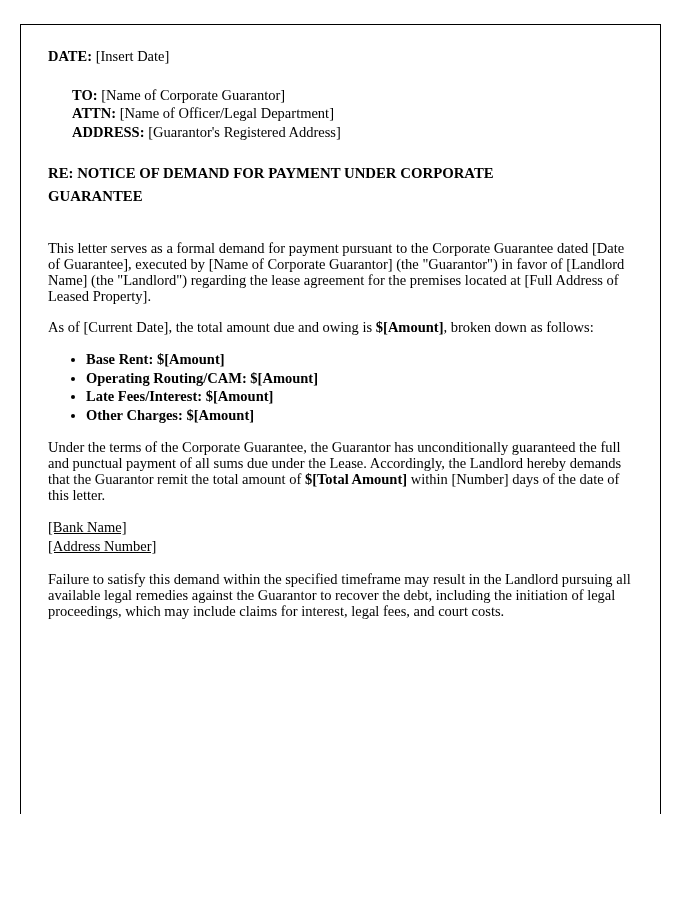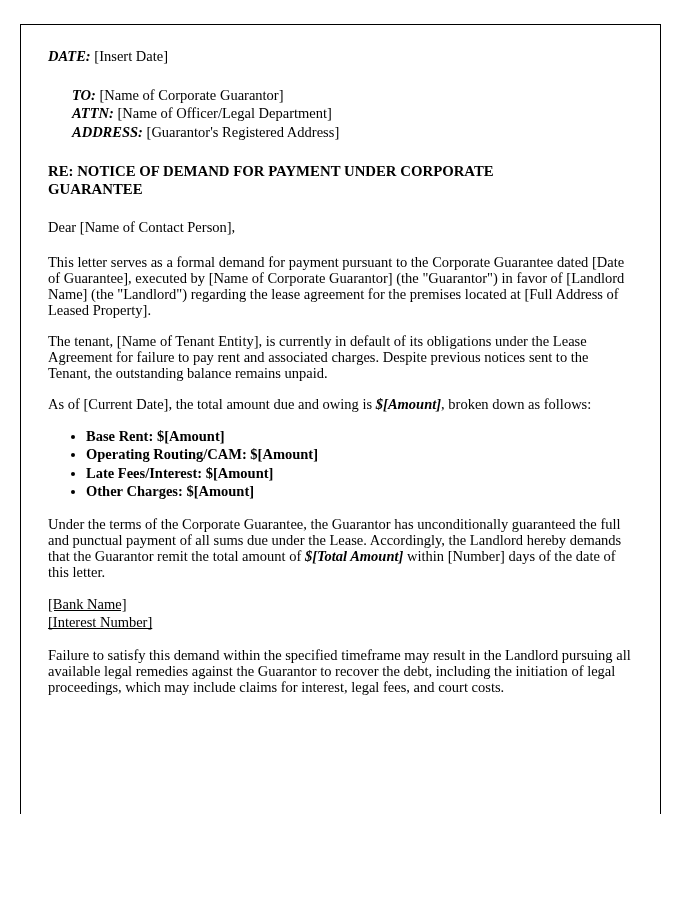--- a/index.html
+++ b/index.html
@@ -36,38 +36,37 @@
     top: 47px;
     width: 585px;
     box-sizing: border-box;
   }
   .line {
     font-size: 14.5px;
     line-height: 18.5px;
   }
   .bold {
     font-weight: bold;
-    font-style: italic;
   }
   .hdr-row {
     font-size: 14.5px;
     line-height: 18.5px;
   }
   .date-block {
     margin-bottom: 20px;
   }
   .addr-block {
     margin-bottom: 21px;
     margin-left: 24px;
   }
   .re-block {
     font-weight: bold;
     font-size: 14.8px;
-    line-height: 18px;
-    margin-bottom: 20px;
+    line-height: 23px;
+    margin-bottom: 32px;
     max-width: 520px;
   }
   .salutation {
     margin-bottom: 17px;
   }
   p.para {
     margin: 0 0 15px 0;
     font-size: 14.5px;
     line-height: 16px;
     text-align: left;
@@ -116,39 +115,37 @@
         <span>[Name of Officer/Legal Department]</span>
       </div>
       <div class="hdr-row">
         <span class="bold">ADDRESS:</span>
         <span>[Guarantor's Registered Address]</span>
       </div>
     </div>
 
     <div class="re-block">RE: NOTICE OF DEMAND FOR PAYMENT UNDER CORPORATE GUARANTEE</div>
 
-    <div class="salutation line">Dear [Name of Contact Person],</div>
 
     <p class="para">This letter serves as a formal demand for payment pursuant to the Corporate Guarantee dated [Date of Guarantee], executed by [Name of Corporate Guarantor] (the "Guarantor") in favor of [Landlord Name] (the "Landlord") regarding the lease agreement for the premises located at [Full Address of Leased Property].</p>
 
-    <p class="para">The tenant, [Name of Tenant Entity], is currently in default of its obligations under the Lease Agreement for failure to pay rent and associated charges. Despite previous notices sent to the Tenant, the outstanding balance remains unpaid.</p>
 
     <p class="para"><span>As of [Current Date], the total amount due and owing is </span><span class="bold">$[Amount]</span><span>, broken down as follows:</span></p>
 
     <ul class="charges">
       <li>Base Rent: $[Amount]</li>
       <li>Operating Routing/CAM: $[Amount]</li>
       <li>Late Fees/Interest: $[Amount]</li>
       <li>Other Charges: $[Amount]</li>
     </ul>
 
     <p class="para"><span>Under the terms of the Corporate Guarantee, the Guarantor has unconditionally guaranteed the full and punctual payment of all sums due under the Lease. Accordingly, the Landlord hereby demands that the Guarantor remit the total amount of </span><span class="bold">$[Total Amount]</span><span> within [Number] days of the date of this letter.</span></p>
 
 
     <div class="acct-block">
       <div>[Bank Name]</div>
-      <div>[Interest Number]</div>
+      <div>[Address Number]</div>
     </div>
 
     <p class="para">Failure to satisfy this demand within the specified timeframe may result in the Landlord pursuing all available legal remedies against the Guarantor to recover the debt, including the initiation of legal proceedings, which may include claims for interest, legal fees, and court costs.</p>
 
   </div>
 </div>
 
 </body></html>

